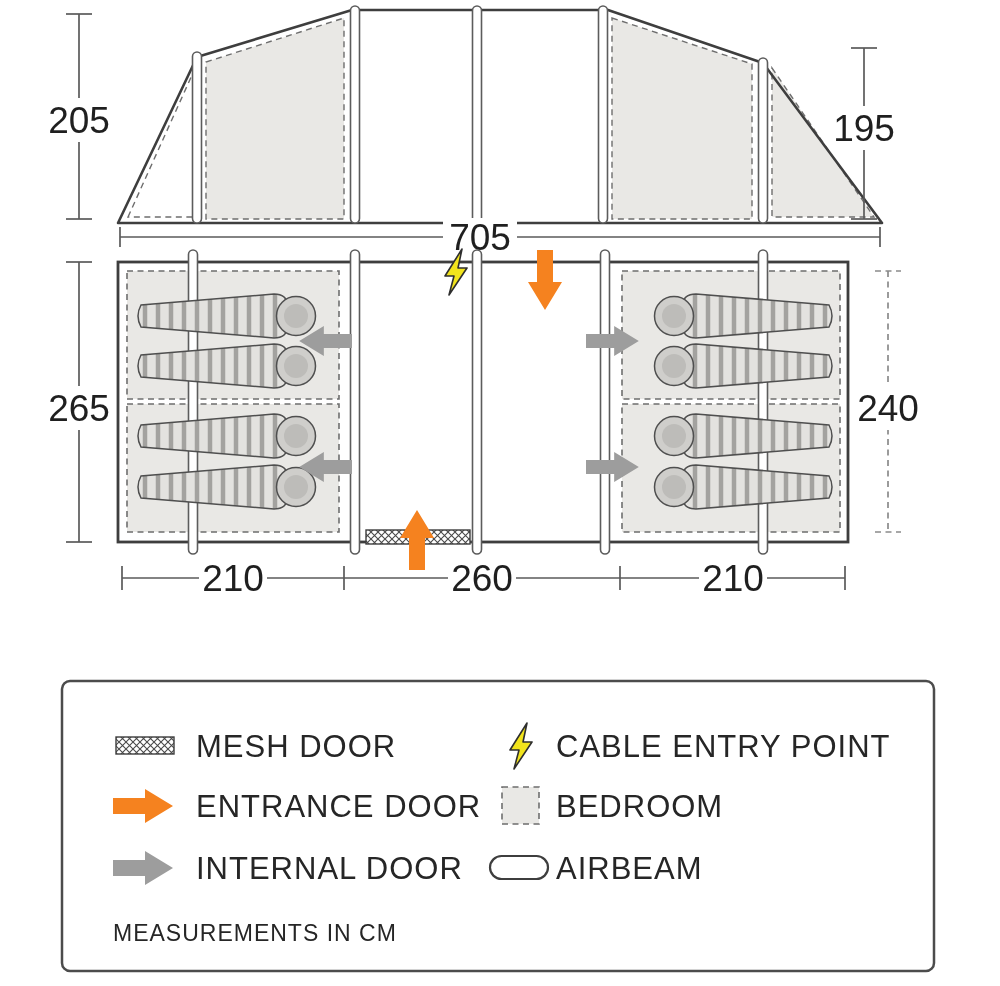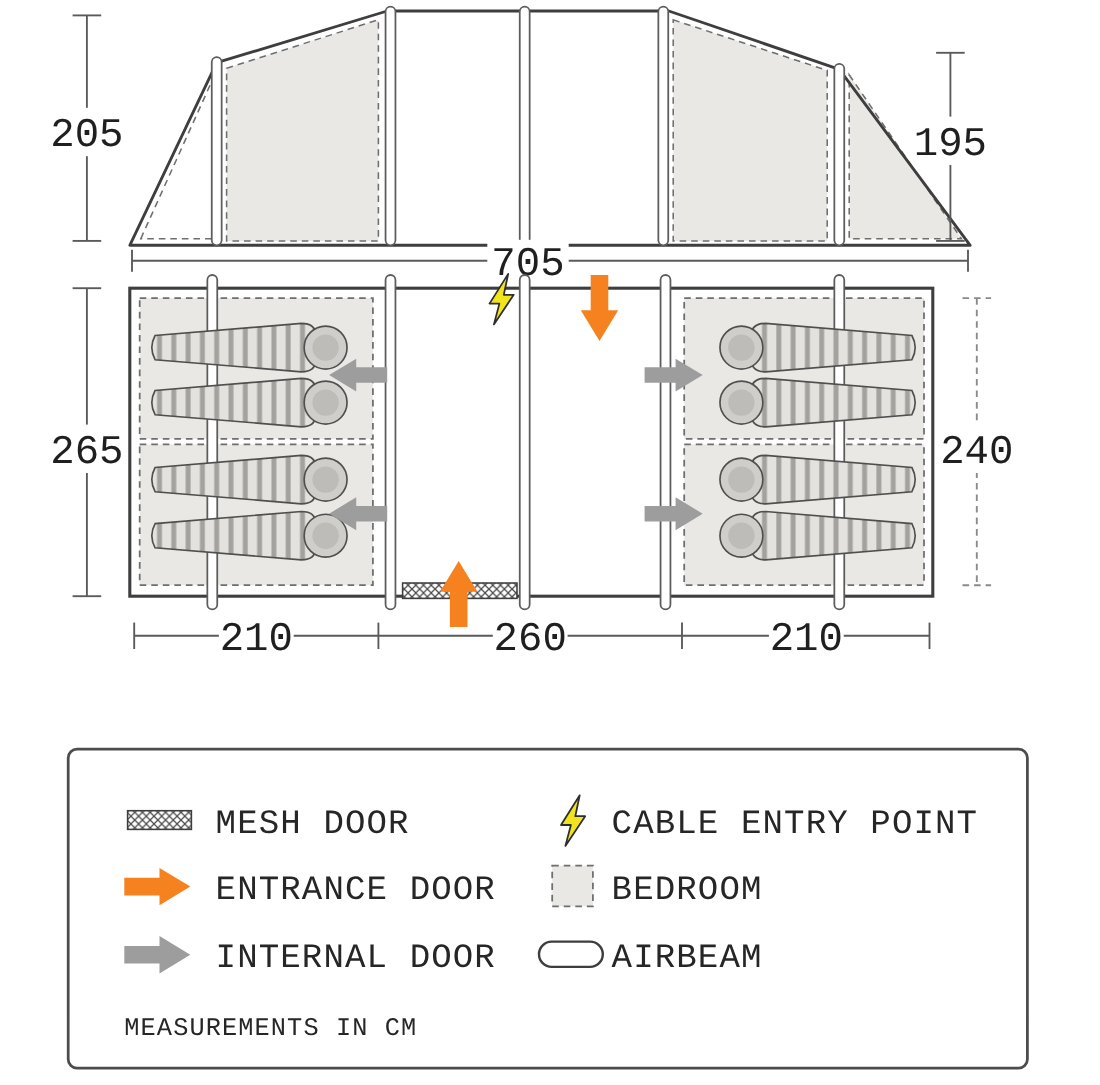--- a/index.html
+++ b/index.html
@@ -1,17 +1,17 @@
 <!DOCTYPE html>
 <html><head>
 <meta charset="utf-8">
 <style>
   html,body { margin:0; padding:0; background:#ffffff; }
   .stage { position:relative; width:1000px; height:986px; background:#ffffff;
-           font-family:Liberation Mono, monospace; }
+           font-family:Liberation Sans, sans-serif; }
   svg { display:block; }
 
   .oline   { fill:none; stroke:#3e3e3e; stroke-width:2.6; stroke-linejoin:round; }
   .planbox { fill:#ffffff; stroke:#3e3e3e; stroke-width:2.8; }
   .beam    { fill:#ffffff; stroke:#5c5c5c; stroke-width:1.6; }
   .panel   { stroke:#6e6e6e; stroke-width:1.4; stroke-dasharray:6 4.5; }
   .panel-open { fill:none; stroke:#6e6e6e; stroke-width:1.4; stroke-dasharray:6 4.5; }
   .bedroom { stroke:#6e6e6e; stroke-width:1.6; stroke-dasharray:6 4.5; }
 
   .dim      { stroke:#5a5a5a; stroke-width:1.7; fill:none; }

